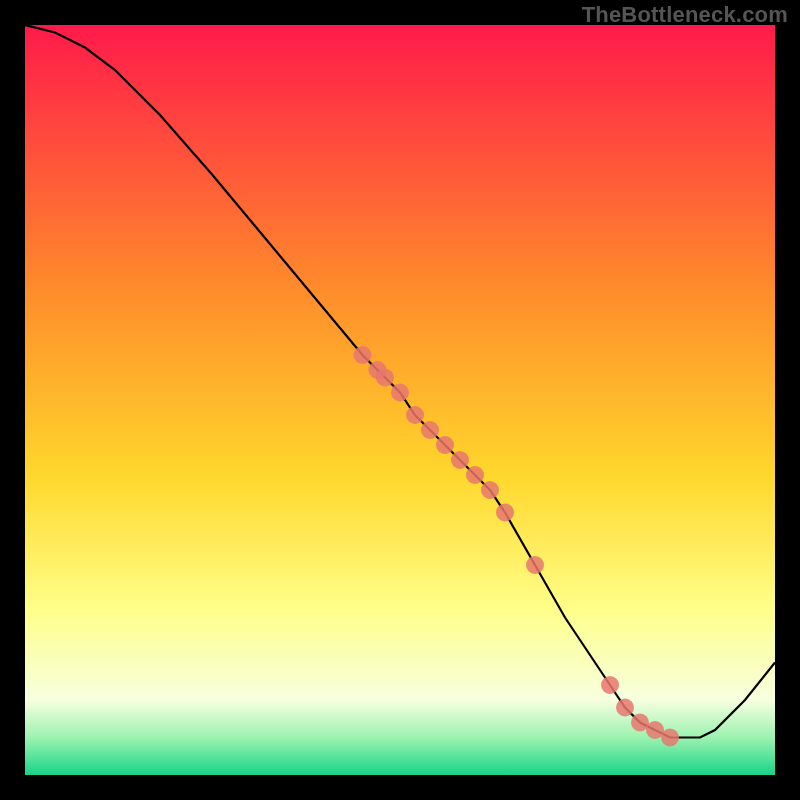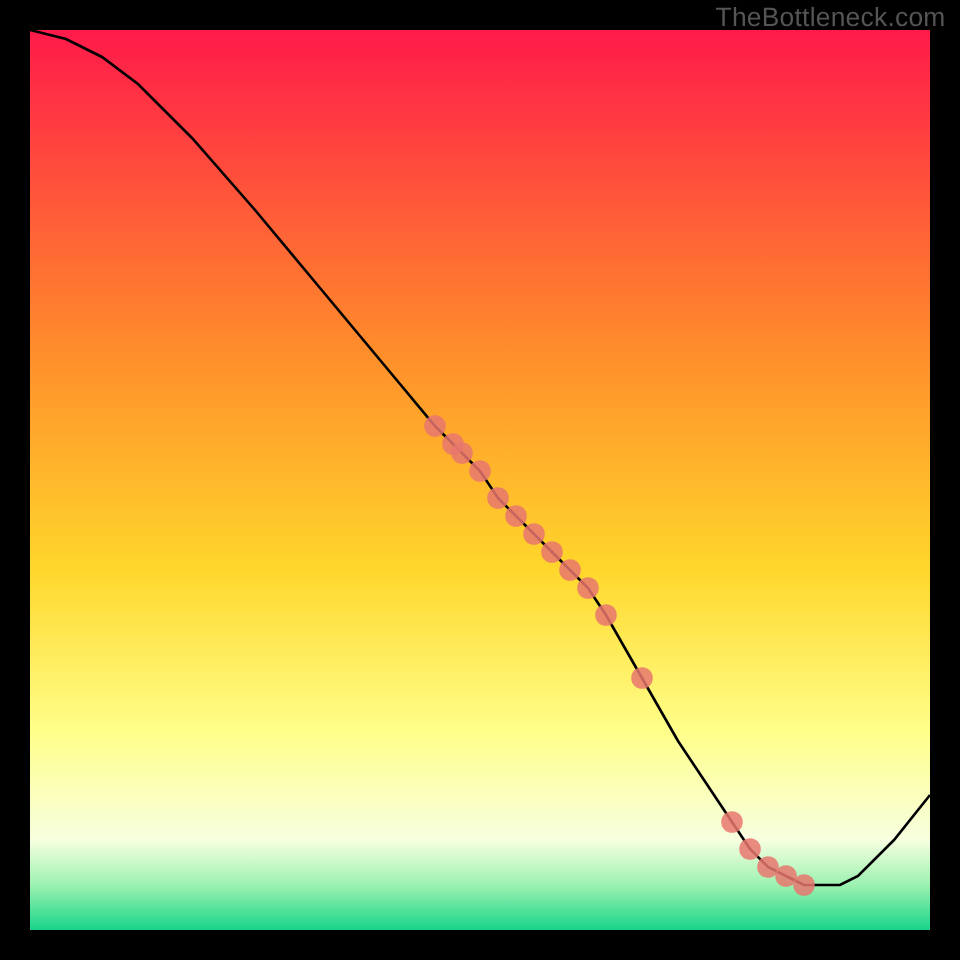--- a/index.html
+++ b/index.html
@@ -15,21 +15,21 @@
     position: relative;
     width: 800px;
     height: 800px;
   }
   .watermark {
     position: absolute;
     top: 2px;
     right: 12px;
     color: #555;
     font-size: 22px;
-    font-weight: 400;
+    font-weight: 700;
     letter-spacing: 0.2px;
     z-index: 10;
   }
   .plot {
     position: absolute;
     left: 25px;
     top: 25px;
     width: 750px;
     height: 750px;
   }

